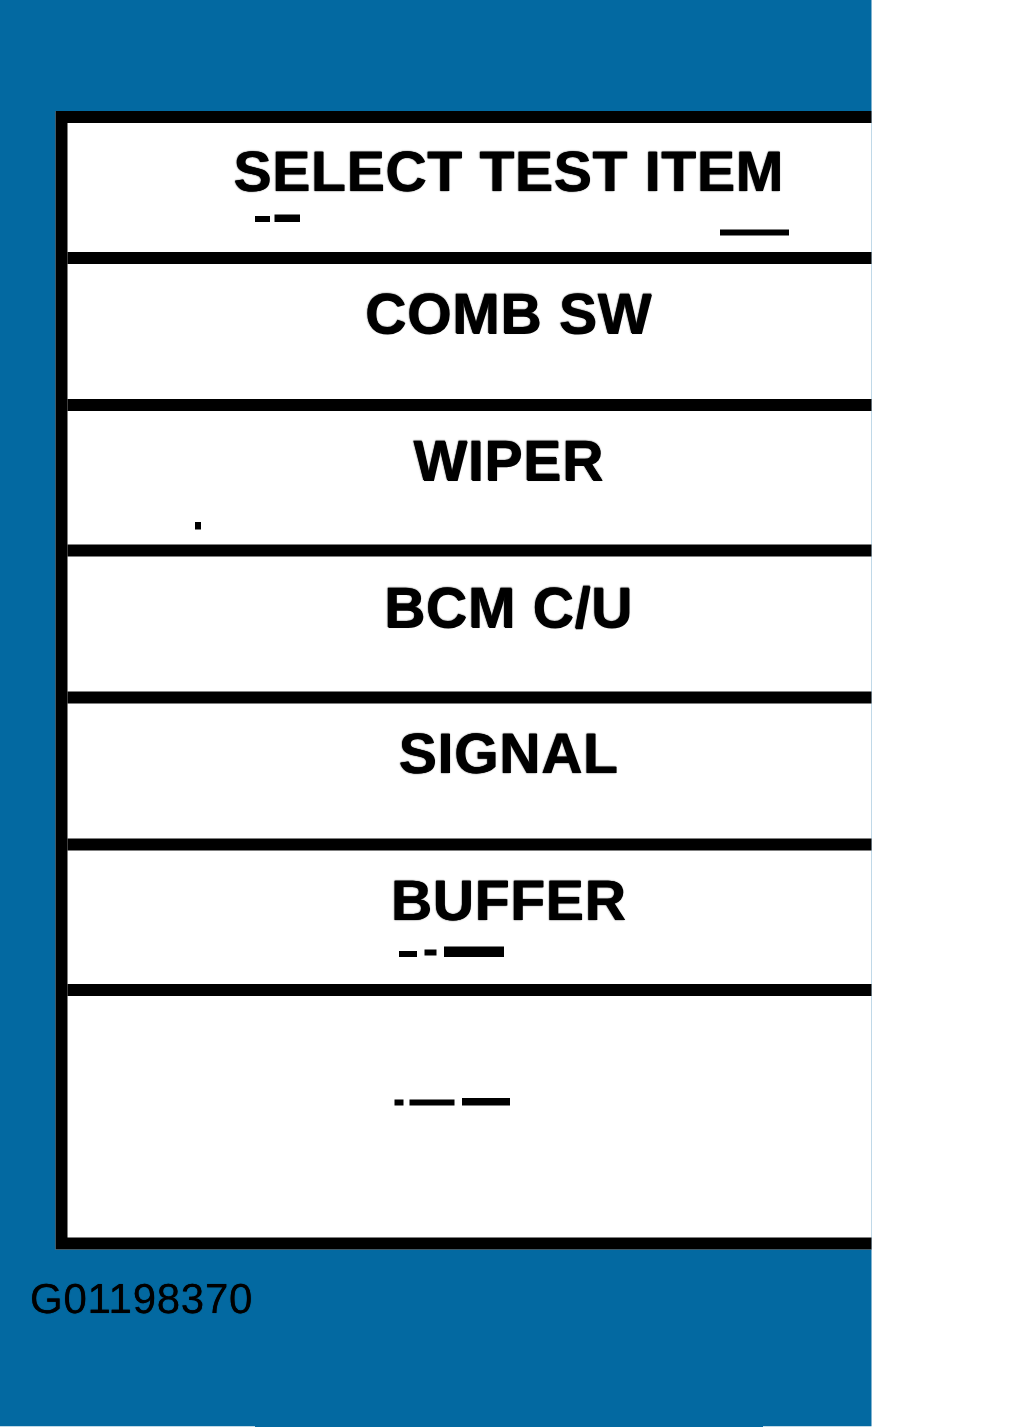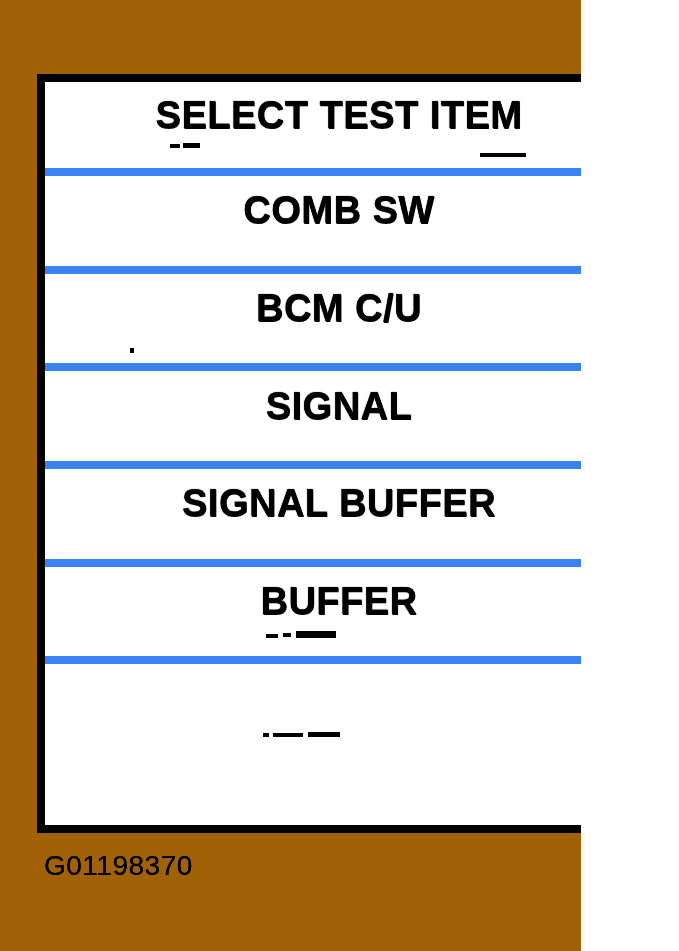--- a/index.html
+++ b/index.html
@@ -1,21 +1,21 @@
 <!DOCTYPE html>
 <html><head>
 <meta charset="utf-8">
 <style>
   * { margin: 0; padding: 0; box-sizing: border-box; }
   html, body { background: #ffffff; }
   .page {
     position: relative;
     width: 581px;
     height: 951px;
-    background: #a16207;
+    background: #0369a1;
     font-family: "Liberation Sans", sans-serif;
     color: #000000;
     overflow: hidden;
   }
   .menu-table {
     position: absolute;
     left: 37px;
     top: 74px;
     width: 604px;
     height: 759px;
@@ -28,47 +28,47 @@
     display: flex;
     align-items: center;
     justify-content: center;
     font-weight: 700;
     font-size: 38px;
     letter-spacing: 0.5px;
     text-shadow: 0 0 1px #000000, 0.5px 0.5px 0 #000000;
     white-space: nowrap;
     overflow: hidden;
   }
-  .row + .row { border-top: 8px solid #3b82f6; margin-top: 20px; }
+  .row + .row { border-top: 8px solid #000000; margin-top: 20px; }
   .header-row { font-size: 38px; }
   .figure-code {
     position: absolute;
-    left: 44px;
+    left: 20px;
     top: 850px;
     font-size: 28px;
     font-weight: 400;
     letter-spacing: 0.5px;
     text-shadow: 0 0 0.5px #000000;
   }
   .artifact {
     position: absolute;
     background: #000000;
   }
 </style>
 </head>
 <body>
 
 <div class="page">
 
   <div class="menu-table">
     <div class="row header-row">SELECT TEST ITEM</div>
     <div class="row">COMB SW</div>
+    <div class="row">WIPER</div>
     <div class="row">BCM C/U</div>
     <div class="row">SIGNAL</div>
-    <div class="row">SIGNAL BUFFER</div>
     <div class="row">BUFFER</div>
     <div class="row"></div>
   </div>
 
   <div class="artifact" style="left:170px; top:144px; width:10px; height:4px;"></div>
   <div class="artifact" style="left:183px; top:143px; width:17px; height:5px;"></div>
   <div class="artifact" style="left:480px; top:153px; width:46px; height:4px;"></div>
   <div class="artifact" style="left:130px; top:348px; width:4px; height:5px;"></div>
   <div class="artifact" style="left:266px; top:634px; width:12px; height:4px;"></div>
   <div class="artifact" style="left:283px; top:633px; width:8px; height:4px;"></div>

